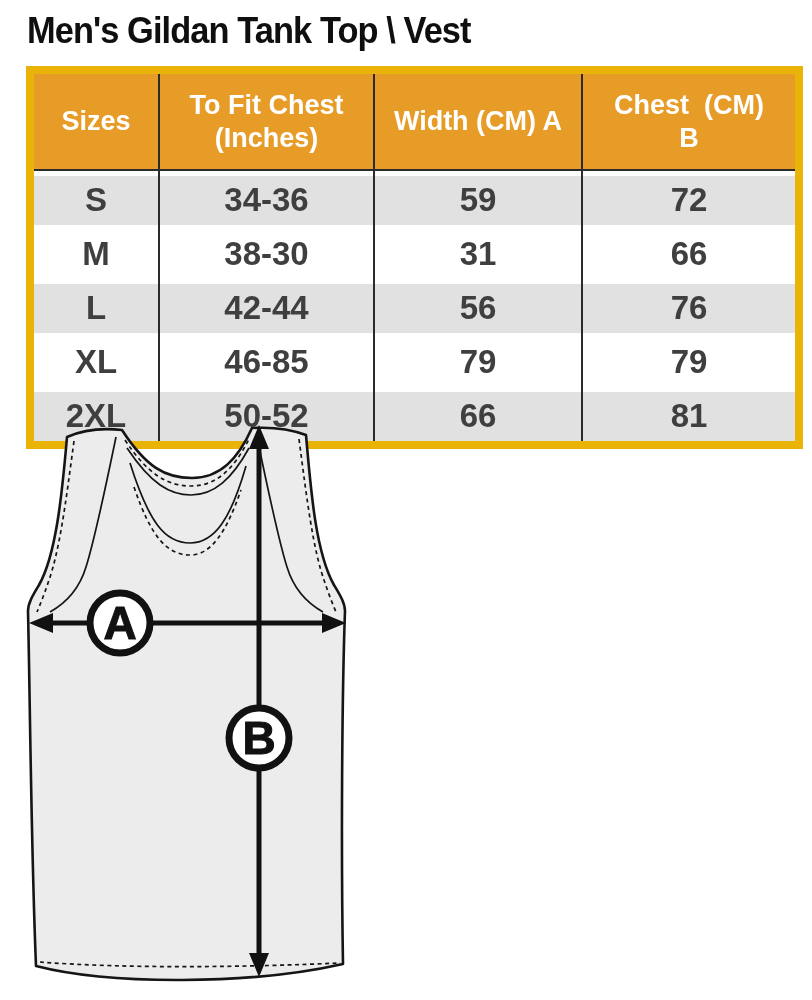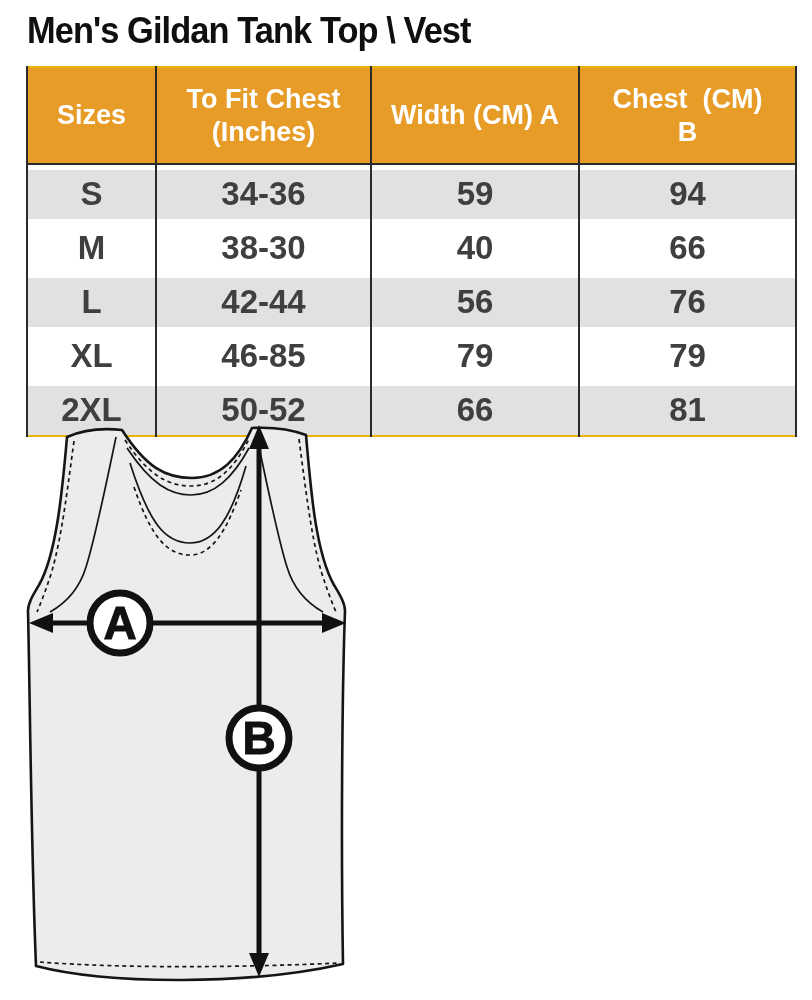--- a/index.html
+++ b/index.html
@@ -13,21 +13,21 @@
   .title{
     position:absolute;left:27px;top:10px;
     font-size:37px;font-weight:bold;color:#0f0f0f;
     letter-spacing:-1px;white-space:nowrap;
     transform:scaleX(0.93);transform-origin:left top;
   }
   table.size-table{
     position:absolute;left:26px;top:66px;
     width:769px;height:342px;
     border-collapse:collapse;table-layout:fixed;
-    border:2px solid #eab308;
+    border:8px solid #eab308;
     padding-left:9px;
   }
   .size-table col.c1{width:129px}
   .size-table col.c2{width:215px}
   .size-table col.c3{width:208px}
   .size-table col.c4{width:217px}
   .size-table th{
     height:95px;
     background:#E89C28;
     color:#ffffff;
@@ -84,26 +84,26 @@
         <th>Width (CM) A</th>
         <th>Chest  (CM)
 B</th>
       </tr>
     </thead>
     <tbody>
       <tr class="row-gray">
         <td>S</td>
         <td>34-36</td>
         <td>59</td>
-        <td>94</td>
+        <td>72</td>
       </tr>
       <tr class="row-white">
         <td>M</td>
         <td>38-30</td>
-        <td>40</td>
+        <td>31</td>
         <td>66</td>
       </tr>
       <tr class="row-gray">
         <td>L</td>
         <td>42-44</td>
         <td>56</td>
         <td>76</td>
       </tr>
       <tr class="row-white">
         <td>XL</td>

